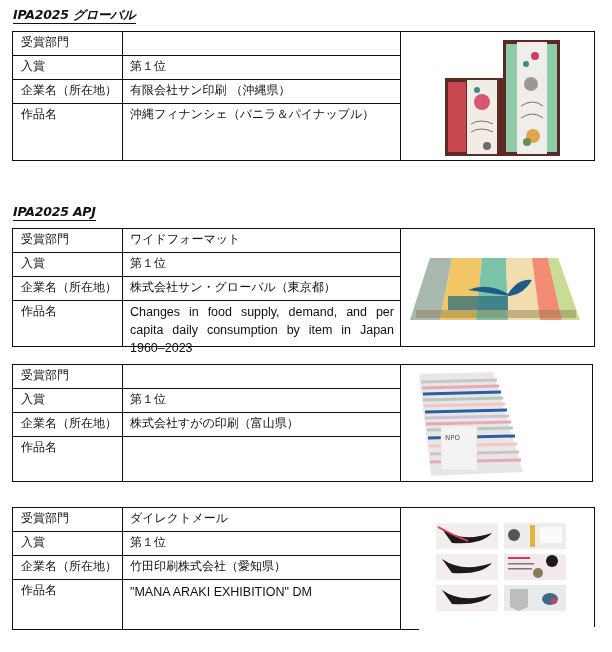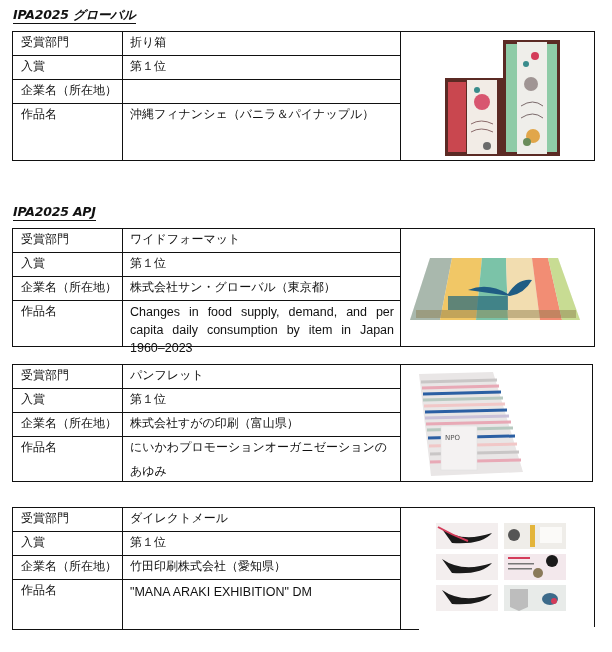--- a/index.html
+++ b/index.html
@@ -52,28 +52,28 @@
 </style>
 </head>
 <body>
 
 <div class="section-heading" style="top:8px;">IPA2025 グローバル</div>
 
 <div class="award-table" style="top:31px; height:130px;">
   <div class="col-label"></div>
   <div class="row sep" style="top:0; height:24px;">
     <span class="cell-label">受賞部門</span>
-    <span class="cell-value">折り箱</span>
-  </div>
-  <div class="row sep" style="top:24px; height:24px;">
-    <span class="cell-label">入賞</span>
-    <span class="cell-value">第１位</span>
-  </div>
-  <div class="row sep" style="top:48px; height:24px;">
-    <span class="cell-label">企業名（所在地）</span>
+  </div>
+  <div class="row sep" style="top:24px; height:24px;">
+    <span class="cell-label">入賞</span>
+    <span class="cell-value">第１位</span>
+  </div>
+  <div class="row sep" style="top:48px; height:24px;">
+    <span class="cell-label">企業名（所在地）</span>
+    <span class="cell-value">有限会社サン印刷 （沖縄県）</span>
   </div>
   <div class="row" style="top:72px; height:56px;">
     <span class="cell-label">作品名</span>
     <span class="cell-value">沖縄フィナンシェ（バニラ＆パイナップル）</span>
   </div>
   <div class="col-image">
     <svg width="150" height="124" viewBox="0 0 150 124">
 
       <rect x="22" y="44" width="58" height="78" fill="#5b2a24"></rect>
       <rect x="25" y="48" width="18" height="70" fill="#c9474f"></rect>
@@ -131,33 +131,31 @@
       <rect x="40" y="48" width="60" height="14" fill="#2d6d7e" opacity="0.75"></rect>
       <rect x="8" y="62" width="160" height="8" fill="#8a7a4c" opacity="0.45"></rect>
     </svg>
   </div>
 </div>
 
 <div class="award-table" style="top:364px; height:118px; width:581px;">
   <div class="col-label"></div>
   <div class="row sep" style="top:0; height:24px;">
     <span class="cell-label">受賞部門</span>
-    <span class="cell-value">パンフレット</span>
   </div>
   <div class="row sep" style="top:24px; height:24px;">
     <span class="cell-label">入賞</span>
     <span class="cell-value">第１位</span>
   </div>
   <div class="row sep" style="top:48px; height:24px;">
     <span class="cell-label">企業名（所在地）</span>
     <span class="cell-value">株式会社すがの印刷（富山県）</span>
   </div>
   <div class="row" style="top:72px; height:44px;">
     <span class="cell-label">作品名</span>
-    <span class="cell-value tall">にいかわプロモーションオーガニゼーションのあゆみ</span>
   </div>
   <div class="col-image" style="justify-content:flex-start; padding-left:14px;align-items:center;">
     <svg width="110" height="110" viewBox="0 0 110 110">
       <polygon points="4,6 78,4 108,104 16,108" fill="#e9e6e6"></polygon>
       <g stroke-width="3">
         <line x1="6" y1="14" x2="82" y2="12" stroke="#c9c6c6"></line>
         <line x1="7" y1="20" x2="84" y2="18" stroke="#e8a9b6"></line>
         <line x1="8" y1="26" x2="86" y2="24" stroke="#2b5fa3"></line>
         <line x1="8" y1="32" x2="88" y2="30" stroke="#b8c9c0"></line>
         <line x1="9" y1="38" x2="90" y2="36" stroke="#f1c7c7"></line>

